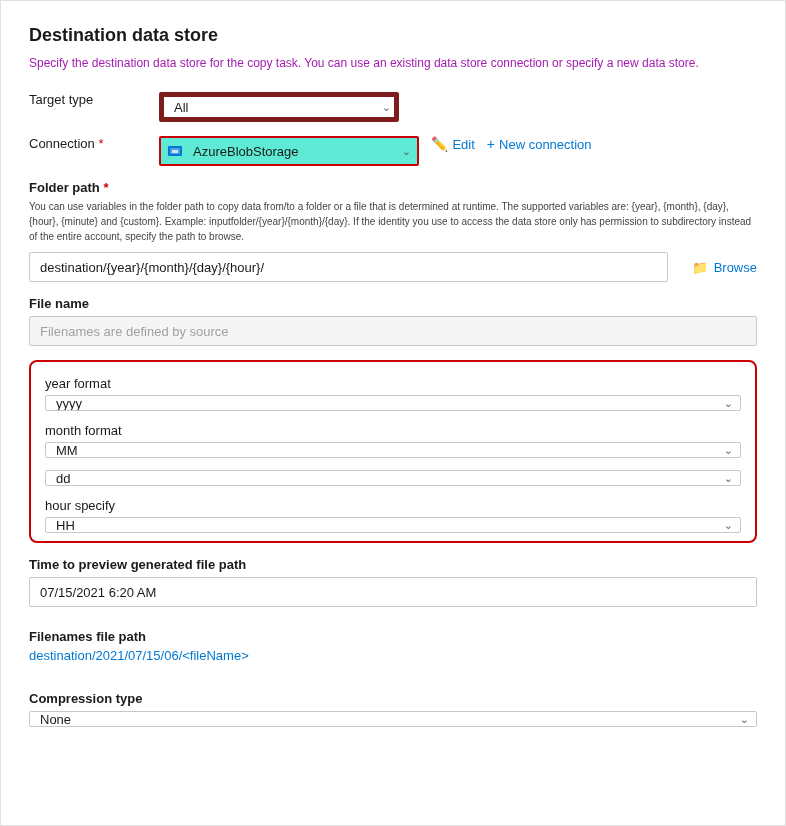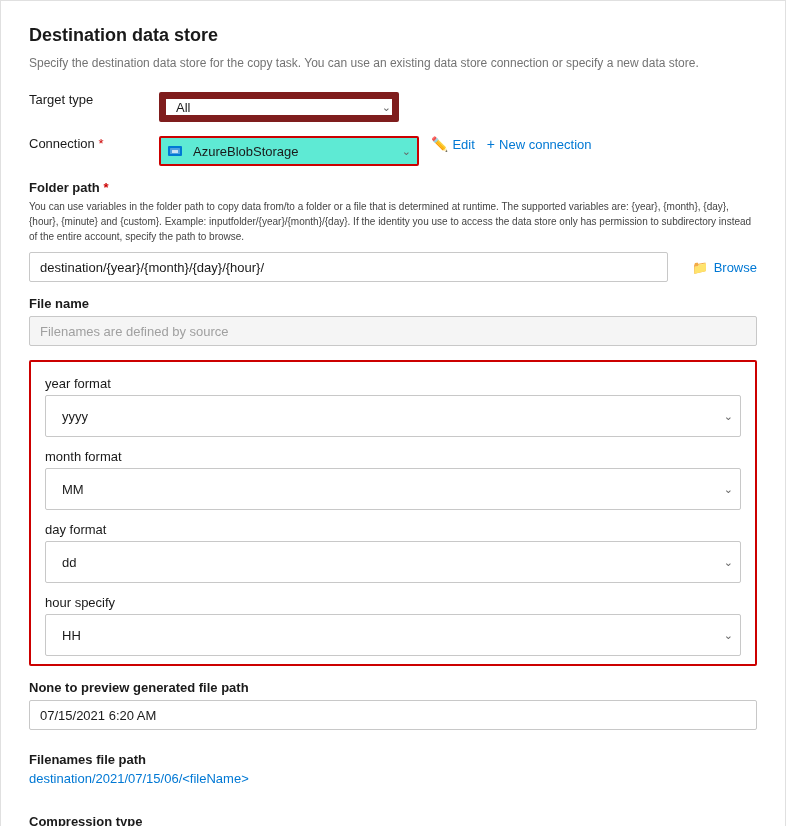--- a/index.html
+++ b/index.html
@@ -22,21 +22,21 @@
       flex-direction: column;
     }
     .panel-title {
       font-size: 18px;
       font-weight: 600;
       color: #1a1a1a;
       margin-bottom: 8px;
     }
     .panel-subtitle {
       font-size: 12px;
-      color: #737373;
+      color: #a21caf;
       margin-bottom: 20px;
       line-height: 1.5;
     }
     .form-row {
       display: flex;
       align-items: flex-start;
       margin-bottom: 14px;
     }
     .form-label {
       font-size: 13px;
@@ -48,21 +48,21 @@
       color: #c00;
     }
     .select-wrapper {
       position: relative;
       flex: 1;
       max-width: 240px;
     }
     .select-control {
       width: 100%;
       height: 30px;
-      border: 7px solid #7f1d1d;
+      border: 5px solid #7f1d1d;
       border-radius: 2px;
       padding: 0 30px 0 10px;
       font-size: 13px;
       color: #1a1a1a;
       background: #fff;
       appearance: none;
       cursor: pointer;
     }
     .select-chevron {
       position: absolute;
@@ -168,43 +168,43 @@
       white-space: nowrap;
     }
     .field-label {
       font-size: 13px;
       font-weight: 600;
       color: #1a1a1a;
       margin-bottom: 5px;
     }
     .variable-section {
       border: 2px solid #c00;
-      border-radius: 2px;
+      border-radius: 8px;
       padding: 14px 14px 8px 14px;
       margin-bottom: 14px;
     }
     .variable-row {
       margin-bottom: 12px;
     }
     .variable-row:last-child { margin-bottom: 0; }
     .variable-label {
       font-size: 13px;
       color: #1a1a1a;
       margin-bottom: 4px;
     }
     .full-select-wrapper {
       position: relative;
       width: 100%;
     }
     .full-select {
       width: 100%;
-      height: 42px;
+      height: 16px;
       border: 1px solid #c8c8c8;
       border-radius: 2px;
-      padding: 0 30px 0 16px;
+      padding: 0 30px 0 10px;
       font-size: 13px;
       color: #1a1a1a;
       background: #fff;
       appearance: none;
       cursor: pointer;
     }
     .full-chevron {
       position: absolute;
       right: 8px;
       top: 50%;
@@ -343,21 +343,20 @@
         <select class="full-select">
           <option>MM</option>
           <option>M</option>
           <option>mm</option>
         </select>
         <span class="full-chevron">⌄</span>
       </div>
     </div>
 
     <div class="variable-row">
-      <div class="variable-label">day format</div>
       <div class="full-select-wrapper">
         <select class="full-select">
           <option>dd</option>
           <option>d</option>
         </select>
         <span class="full-chevron">⌄</span>
       </div>
     </div>
 
     <div class="variable-row">
@@ -369,21 +368,21 @@
           <option>hh</option>
           <option>h</option>
         </select>
         <span class="full-chevron">⌄</span>
       </div>
     </div>
 
   </div>
 
   <div style="margin-bottom:10px;">
-    <div class="preview-label">None to preview generated file path</div>
+    <div class="preview-label">Time to preview generated file path</div>
     <input type="text" class="preview-input" value="07/15/2021 6:20 AM" style="">
   </div>
 
   <div style="margin-bottom:14px;">
     <div class="generated-label">Filenames file path</div>
     <div class="generated-value">destination/2021/07/15/06/&lt;fileName&gt;</div>
   </div>
 
   <div>
     <div class="compression-label">Compression type</div>

